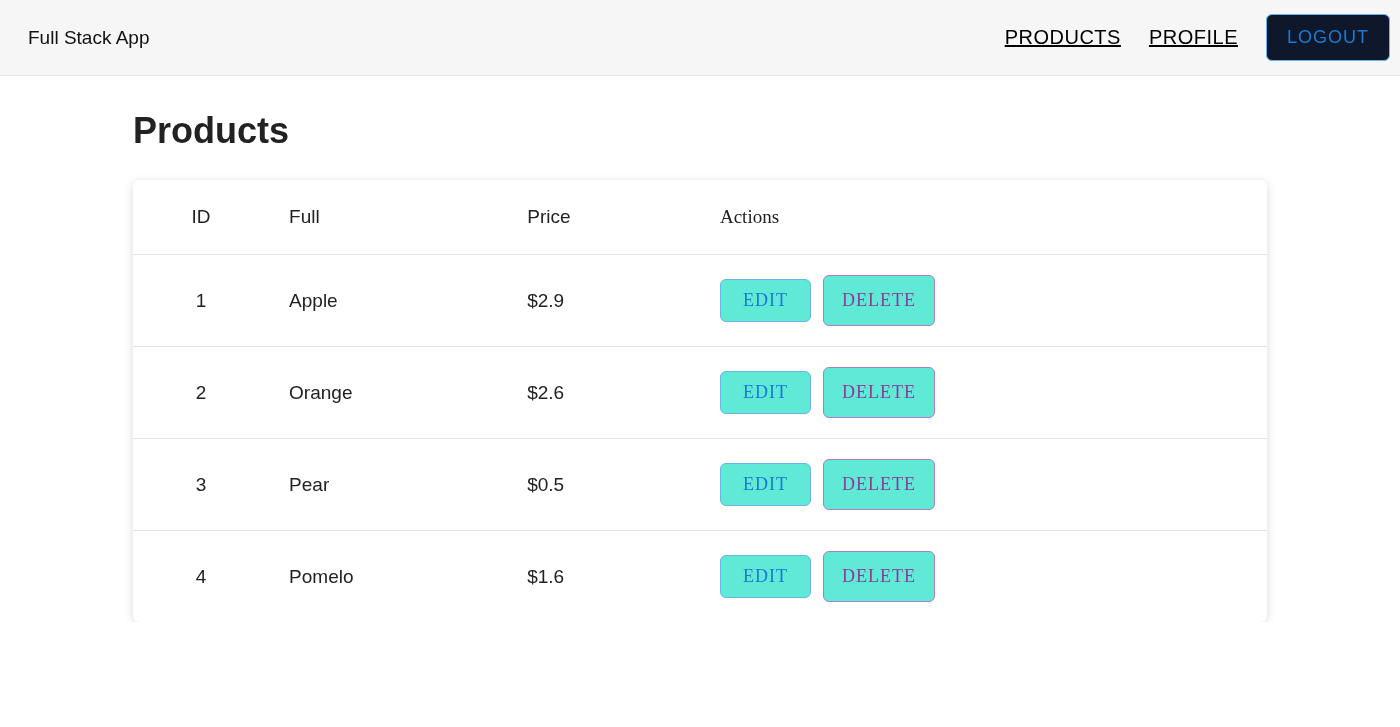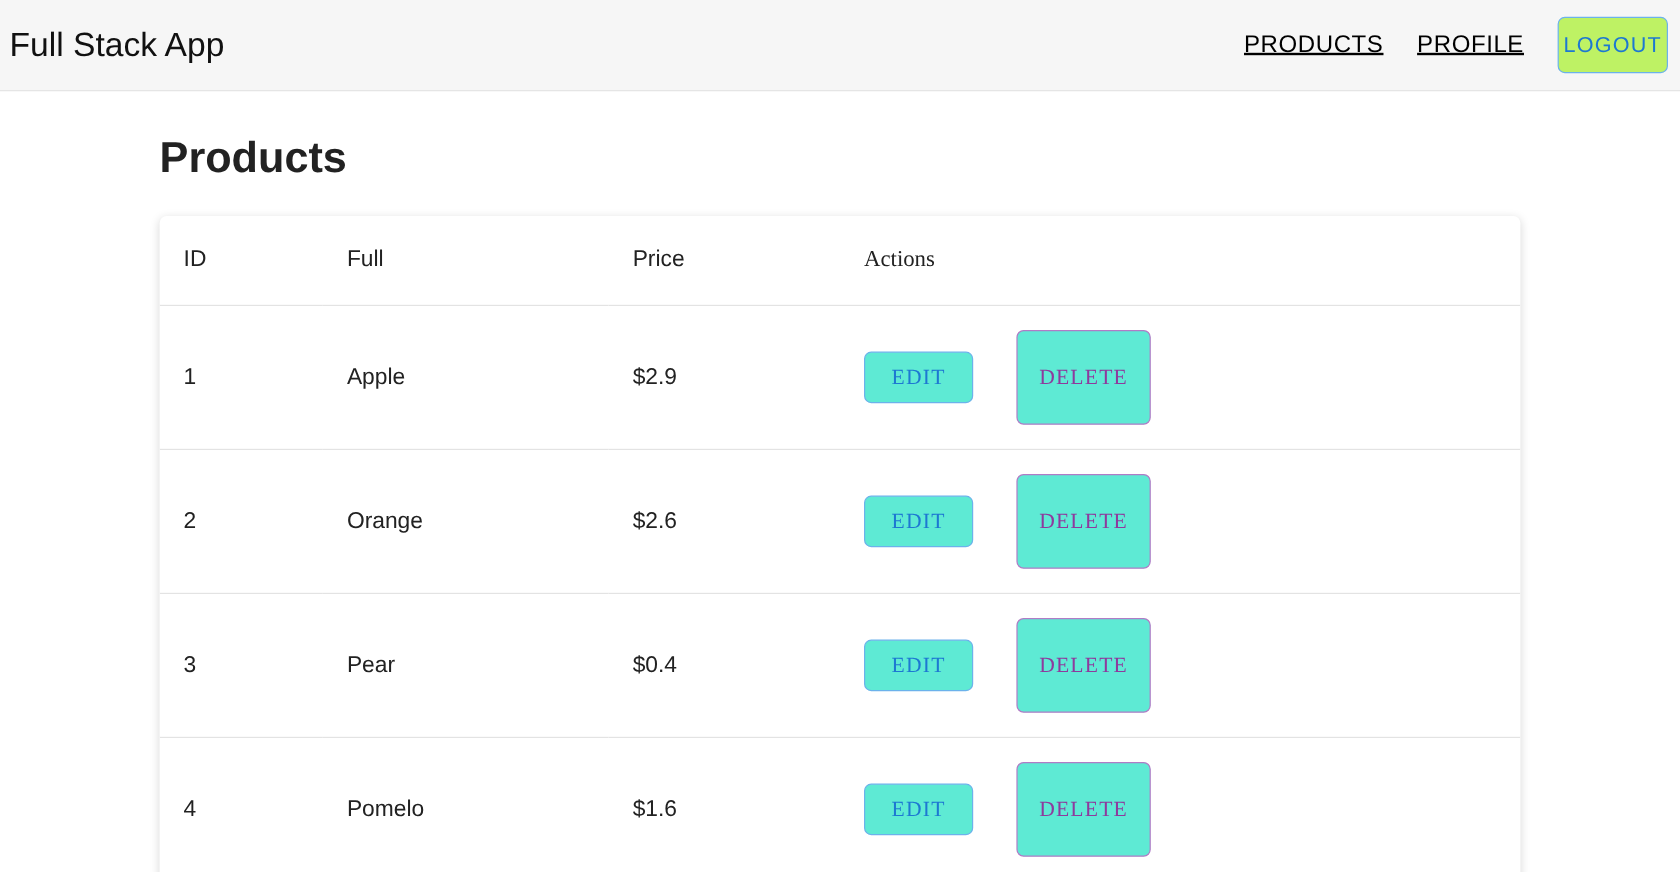--- a/index.html
+++ b/index.html
@@ -14,23 +14,24 @@
     }
     .navbar {
       background: #f6f6f6;
       border-bottom: 1px solid #e5e5e5;
       display: flex;
       align-items: center;
       justify-content: space-between;
       padding: 14px 10px 14px 8px;
     }
     .brand {
-      font-size: 28px;
+      font-size: 19px;
       font-weight: 400;
       color: #111;
+      margin-left: 20px;
     }
     .nav-right {
       display: flex;
       align-items: center;
       gap: 28px;
     }
     .nav-link {
       font-size: 20px;
       text-decoration: underline;
       color: #000;
@@ -45,22 +46,22 @@
       letter-spacing: 1px;
       border-radius: 6px;
       padding: 10px 20px;
       cursor: pointer;
       background: #5eead4;
       font-family: inherit;
     }
     .btn-logout {
       border: 1px solid #6cb2eb;
       color: #1d78d2;
-      background: #bef264;
-      padding: 12px 4px;
+      background: #0f172a;
+      padding: 12px 20px;
     }
     .container {
       max-width: 1150px;
       margin: 0 auto;
       padding: 0 8px;
     }
     .page-title {
       font-size: 36px;
       font-weight: 800;
       margin-top: 34px;
@@ -93,35 +94,34 @@
     th {
       font-weight: 400;
       color: #222;
     }
     thead tr {
       border-bottom: 1px solid #e3e3e3;
     }
     tbody tr {
       border-top: 1px solid #e3e3e3;
     }
-    .col-id { width: 12%; }
+    .col-id { width: 12%; text-align: center; }
     .col-name { width: 21%; }
     .col-price { width: 17%; }
     .col-actions { width: 50%; font-family: Liberation Serif, serif; }
     .btn-edit {
       border: 1px solid #6cb2eb;
       color: #1d78d2;
       padding: 10px 22px;
       margin-right: 12px;
     }
     .btn-delete {
       border: 1px solid #b07cc6;
       color: #8e3a9d;
-      padding: 28px 18px;
-      margin-left: 24px;
+      padding: 14px 18px;
     }
     .actions-cell {
       padding-top: 20px;
       padding-bottom: 20px;
     }
   </style>
 </head>
 <body>
 
 <nav class="navbar">
@@ -156,21 +156,21 @@
           </tr>
           <tr>
             <td class="col-id">2</td>
             <td class="col-name">Orange</td>
             <td class="col-price">$2.6</td>
             <td class="col-actions actions-cell"><button class="btn btn-edit">EDIT</button><button class="btn btn-delete">DELETE</button></td>
           </tr>
           <tr>
             <td class="col-id">3</td>
             <td class="col-name">Pear</td>
-            <td class="col-price">$0.4</td>
+            <td class="col-price">$0.5</td>
             <td class="col-actions actions-cell"><button class="btn btn-edit">EDIT</button><button class="btn btn-delete">DELETE</button></td>
           </tr>
           <tr>
             <td class="col-id">4</td>
             <td class="col-name">Pomelo</td>
             <td class="col-price">$1.6</td>
             <td class="col-actions actions-cell"><button class="btn btn-edit">EDIT</button><button class="btn btn-delete">DELETE</button></td>
           </tr>
         </tbody>
     </table>

